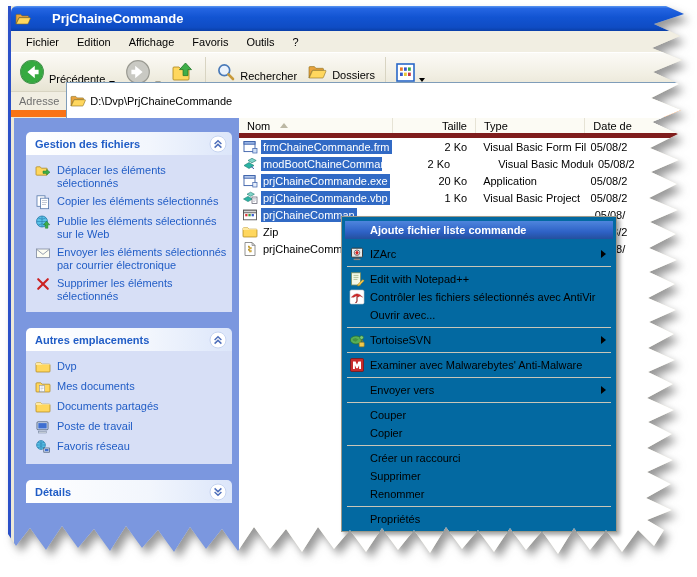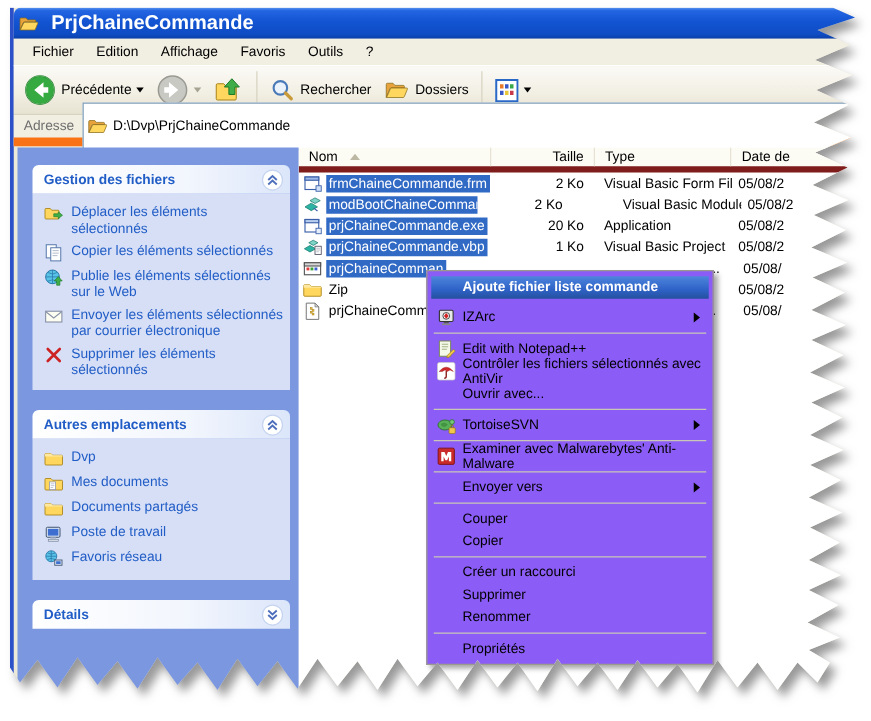--- a/index.html
+++ b/index.html
@@ -9,31 +9,31 @@
     font-family:"Liberation Sans","DejaVu Sans",sans-serif; font-size:11px; color:#000;
   }
   .shadow-wrap { position:absolute; left:8px; top:6px;
     filter:drop-shadow(5px 6px 4px rgba(70,70,70,.55)); }
   .window {
     width:680px; height:556px; position:relative; background:#ECE9D8;
     border-left:3px solid #2B50C8;
     clip-path:polygon(0px 0px,658px 0px,676px 8px,646px 18px,672px 30px,644px 42px,674px 54px,645px 66px,671px 78px,643px 92px,673px 104px,644px 116px,670px 128px,642px 142px,671px 154px,643px 166px,669px 178px,641px 192px,670px 204px,642px 216px,668px 228px,641px 242px,669px 254px,641px 266px,667px 278px,640px 292px,668px 304px,641px 316px,666px 328px,640px 342px,667px 354px,640px 366px,665px 378px,639px 392px,666px 404px,640px 416px,664px 428px,639px 442px,665px 454px,639px 466px,663px 478px,638px 492px,664px 504px,639px 514px,656px 524px,646px 540px,630px 524px,614px 546px,598px 524px,582px 544px,566px 522px,550px 548px,534px 525px,518px 544px,502px 522px,486px 546px,470px 524px,454px 543px,438px 521px,422px 547px,406px 524px,390px 544px,374px 522px,358px 546px,342px 524px,326px 543px,310px 521px,294px 546px,278px 523px,262px 543px,246px 521px,230px 545px,214px 523px,198px 543px,182px 521px,166px 546px,150px 524px,134px 542px,118px 520px,102px 545px,86px 523px,70px 542px,54px 520px,38px 544px,22px 522px,8px 540px,0px 528px);
   }
   .titlebar {
-    height:25px; display:flex; align-items:center; gap:10px; padding-left:4px;
-    color:#fff; font-weight:bold; font-size:16px; border-top-left-radius:6px;
+    height:25px; display:flex; align-items:center; gap:21px; padding-left:4px;
+    color:#fff; font-weight:bold; font-size:13px; border-top-left-radius:6px;
     background:linear-gradient(180deg,#5A96F0 0%,#2465E2 10%,#1254D2 45%,#0F4CC4 85%,#0A3FA8 100%);
   }
   .menubar { height:22px; background:#F1EEE2; display:flex; align-items:center; padding-left:6px;
     border-bottom:1px solid #fff; }
   .mb-item { padding:3px 9px; cursor:default; }
   .toolbar { height:39px; display:flex; align-items:center; padding:0 4px; gap:2px;
     background:linear-gradient(180deg,#FBFAF6 0%,#F1EEE2 60%,#E7E4D3 100%);
     border-bottom:1px solid #D8D4C2; }
-  .tb-btn { display:flex; align-items:center; gap:4px; padding:2px 4px; cursor:default; }
+  .tb-btn { display:flex; align-items:flex-end; gap:4px; padding:2px 4px; cursor:default; }
   .tb-sep { width:1px; height:30px; background:#D8D4C2; margin:0 4px; }
   .caret { width:0; height:0; border-left:3px solid transparent; border-right:3px solid transparent; border-top:4px solid #000; }
   .caret.dim { border-top-color:#A8A494; }
   .addressbar { height:25px; background:#F1EEE2; display:flex; align-items:center;
     border-bottom:7px solid #f97316; padding-right:2px; }
   .addr-label { color:#6F6F6F; margin:0 7px 0 8px; }
   .addr-field { flex:1; height:38px; background:#fff; border:1px solid #7F9DB9;
     display:flex; align-items:center; gap:4px; padding-left:3px; }
   .content { position:absolute; top:112px; left:3px; right:0; bottom:0; display:flex; }
   .taskpane { width:225px; flex:none; background:#7B97DF; padding:14px 0 0 12px; }
@@ -55,21 +55,21 @@
   .cell { display:flex; align-items:center; padding:0 2px; overflow:hidden; white-space:nowrap; }
   .cell.name { padding-left:3px; gap:3px; }
   .cell.num { justify-content:flex-end; padding-right:9px; }
   .cell.type { padding-left:7px; }
   .cell.type.shift { padding-left:100px; }
   .cell.date { padding-left:5px; }
   .name-label { padding:1px 2px; }
   .name-label.sel { background:#316AC5; color:#fff; }
   .ic { display:inline-flex; }
   .ic svg { display:block; }
-  .ctx { position:absolute; left:330px; top:210px; width:230px; background:#8b5cf6;
+  .ctx { position:absolute; left:330px; top:210px; width:276px; background:#0369a1;
     border:1px solid #9C9A8C; box-shadow:3px 3px 4px rgba(0,0,0,.35); padding:3px 2px; z-index:10; }
   .ctx-default { height:18px; margin:1px 1px 6px 1px; display:flex; align-items:center;
     padding-left:25px; color:#fff; font-weight:bold;
     background:linear-gradient(180deg,#4E85DD 0%,#2E62C6 60%,#24509E 100%); }
   .ctx-item { height:18px; display:flex; align-items:center; padding-left:26px; position:relative; cursor:default; }
   .ctx-item .ic { position:absolute; left:5px; top:1px; }
   .ctx-sep { height:1px; background:#C9C6B8; margin:3px 3px; }
   .ctx-arrow { position:absolute; right:8px; width:0; height:0;
     border-top:4px solid transparent; border-bottom:4px solid transparent; border-left:5px solid #000; }
 </style>

